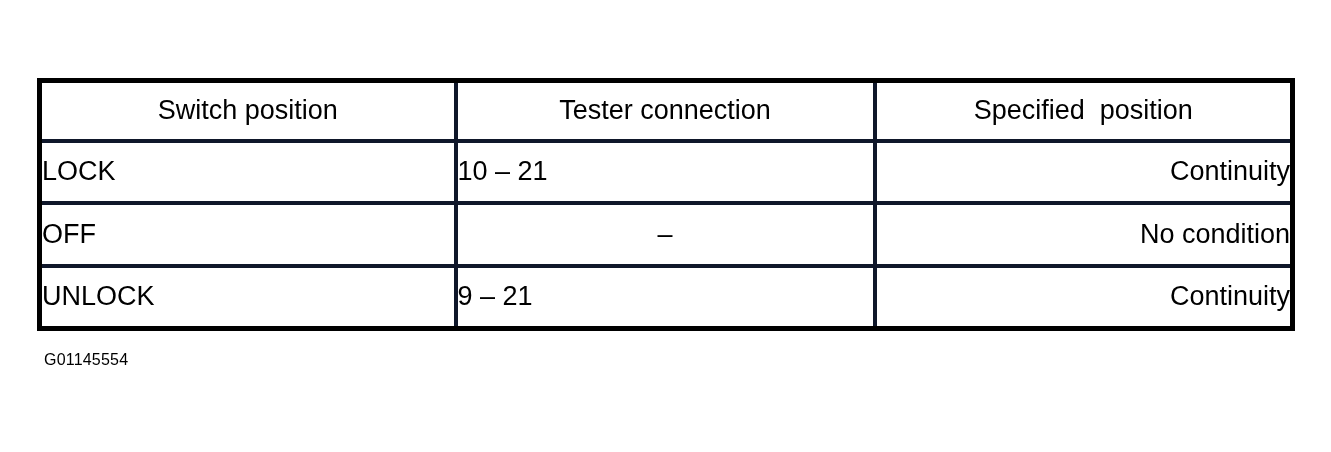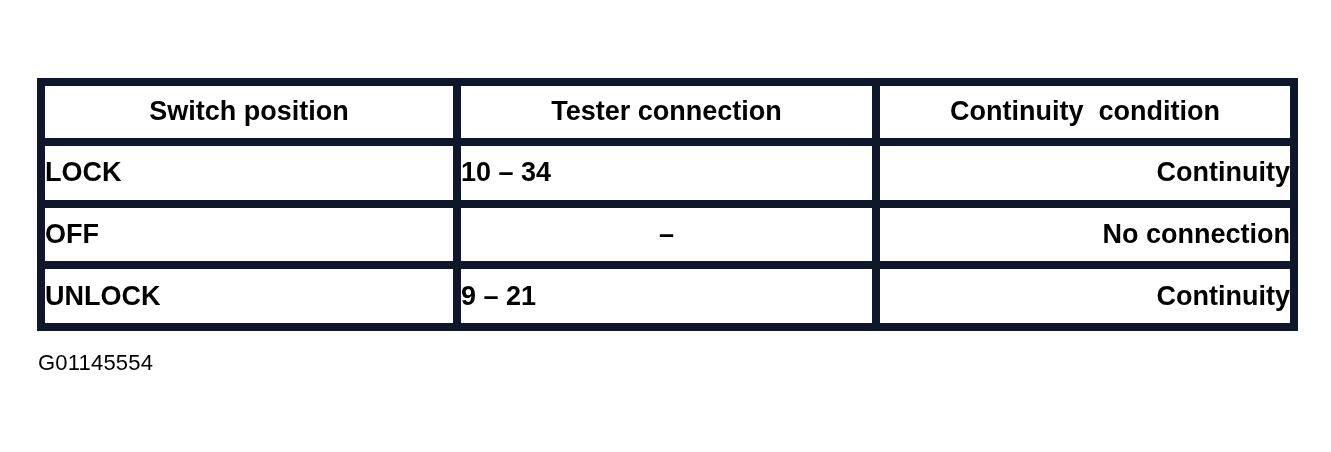--- a/index.html
+++ b/index.html
@@ -44,24 +44,24 @@
 
   #spec-table tr {
     height: 61px;
   }
   #spec-table tr.header-row {
     height: 60px;
   }
 
   #spec-table th,
   #spec-table td {
-    border: 8px solid #0f172a;
+    border: 4px solid #0f172a;
     padding: 0;
     margin: 0;
-    font-weight: bold;
+    font-weight: normal;
     font-size: 27px;
     line-height: 1.15;
     vertical-align: middle;
     white-space: pre;
     background: #ffffff;
   }
 
   
   .cell-center {
   }
@@ -77,56 +77,56 @@
   }
 
   .dash-cell {
     text-align: center;
     letter-spacing: 0;
   }
 
   
   #figure-caption {
     position: absolute;
-    left: 38px;
+    left: 44px;
     top: 352px;
-    font-size: 22px;
+    font-size: 16px;
     line-height: 1;
     letter-spacing: 0.2px;
     white-space: pre;
   }
 </style>
 </head>
 <body>
 
 <div id="spec-figure">
 
   <table id="spec-table">
     <colgroup>
       <col class="col-switch">
       <col class="col-tester">
       <col class="col-specified">
     </colgroup>
     <thead>
       <tr class="header-row">
         <th>Switch position</th>
         <th>Tester connection</th>
-        <th>Continuity  condition</th>
+        <th>Specified  position</th>
       </tr>
     </thead>
     <tbody>
       <tr>
         <td class="cell-center">LOCK</td>
-        <td class="cell-center">10 – 34</td>
+        <td class="cell-center">10 – 21</td>
         <td class="cell-left">Continuity</td>
       </tr>
       <tr>
         <td class="cell-center">OFF</td>
         <td class="dash-cell">–</td>
-        <td class="cell-left">No connection</td>
+        <td class="cell-left">No condition</td>
       </tr>
       <tr>
         <td class="cell-center">UNLOCK</td>
         <td class="cell-center">9 – 21</td>
         <td class="cell-left">Continuity</td>
       </tr>
     </tbody>
   </table>
 
   <div id="figure-caption">G01145554</div>

